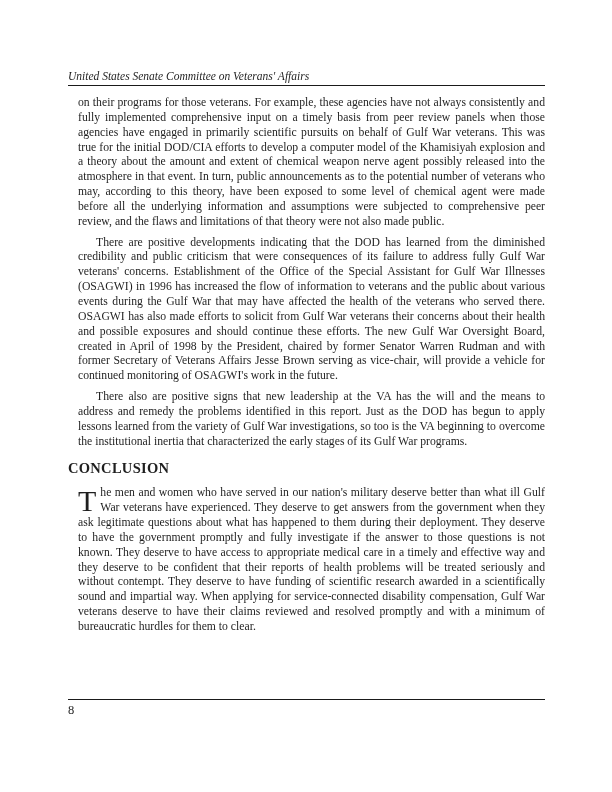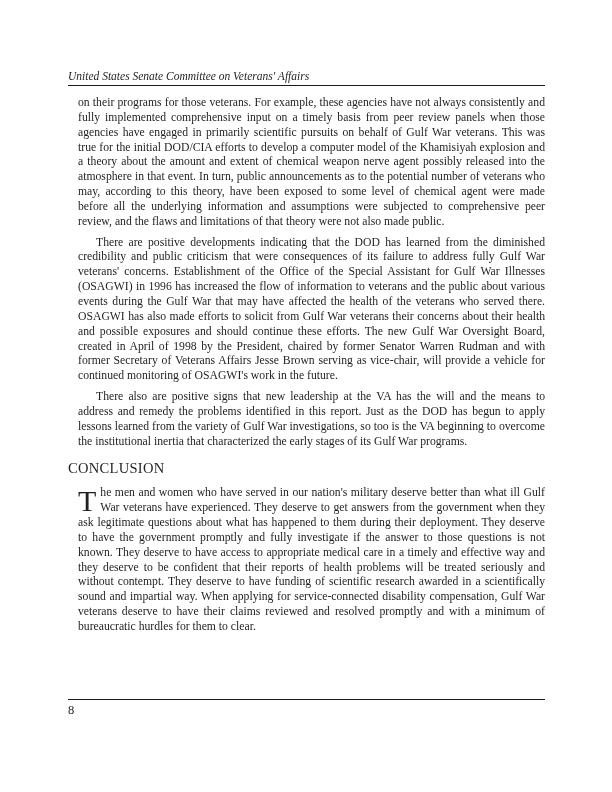--- a/index.html
+++ b/index.html
@@ -43,21 +43,21 @@
     font-size: 11.7px;
     line-height: 14.85px;
     text-align: justify;
   }
   .para.indent {
     text-indent: 18px;
   }
   .section-heading {
     margin: 11px 0 9px 0;
     font-size: 14.5px;
-    font-weight: normal;
+    font-weight: bold;
     letter-spacing: 0.3px;
   }
   .dropcap {
     float: left;
     font-size: 30px;
     line-height: 26px;
     padding: 2px 4px 0 0;
   }
   .footer {
     position: absolute;

